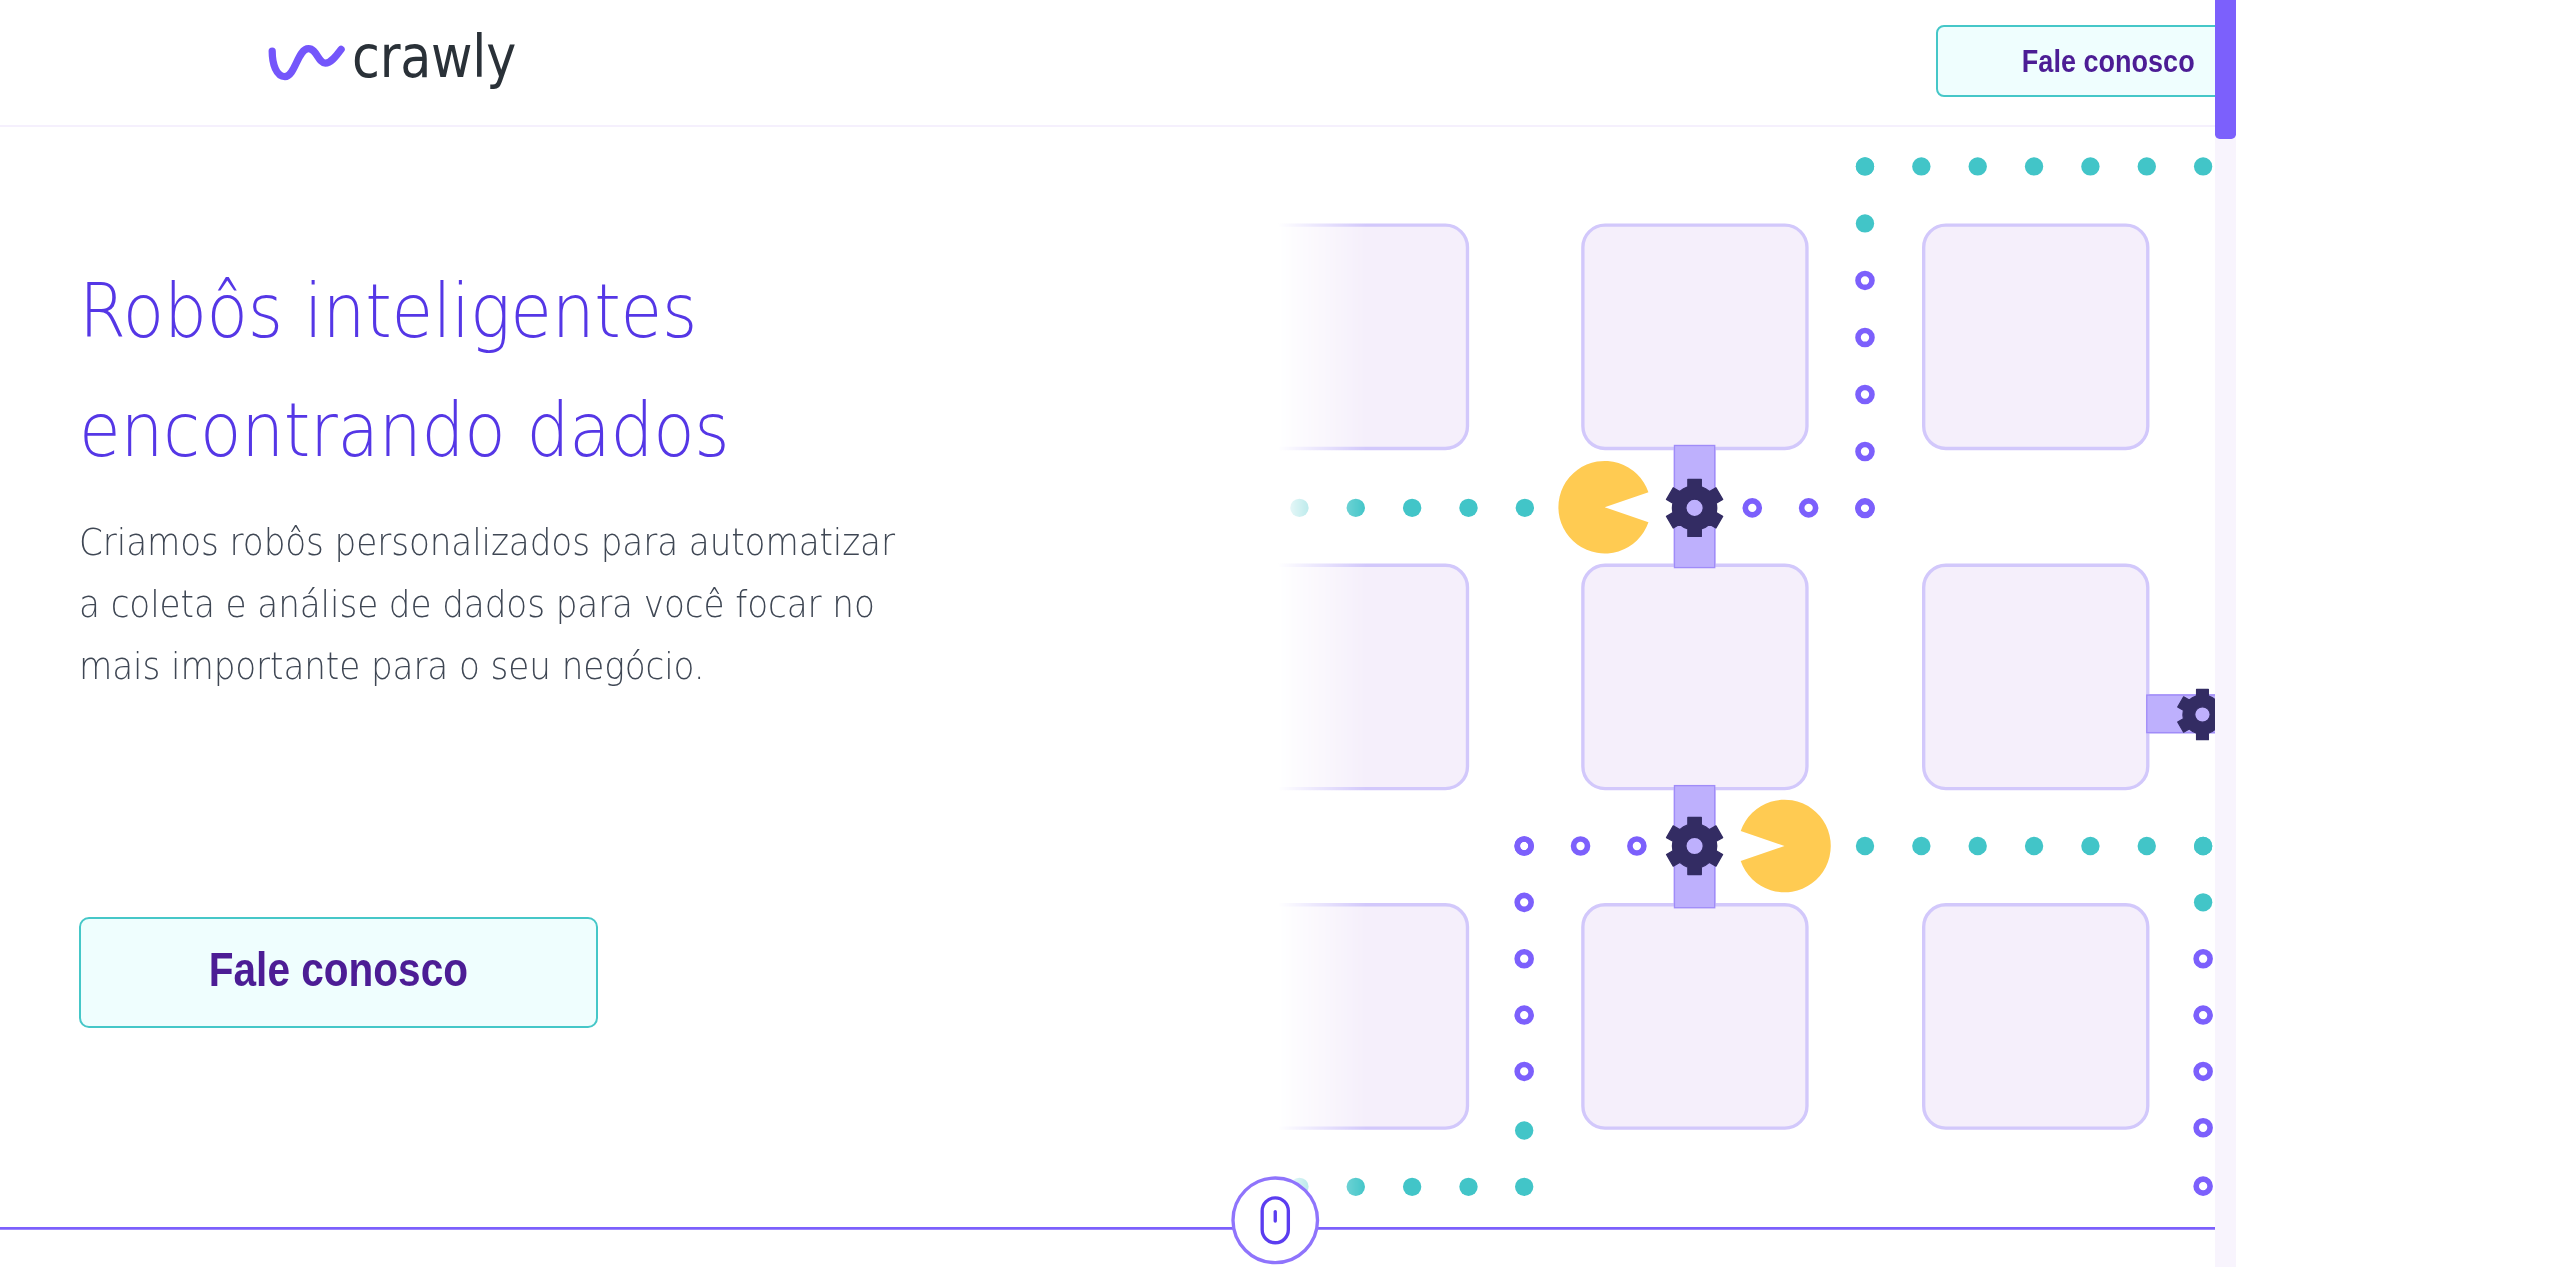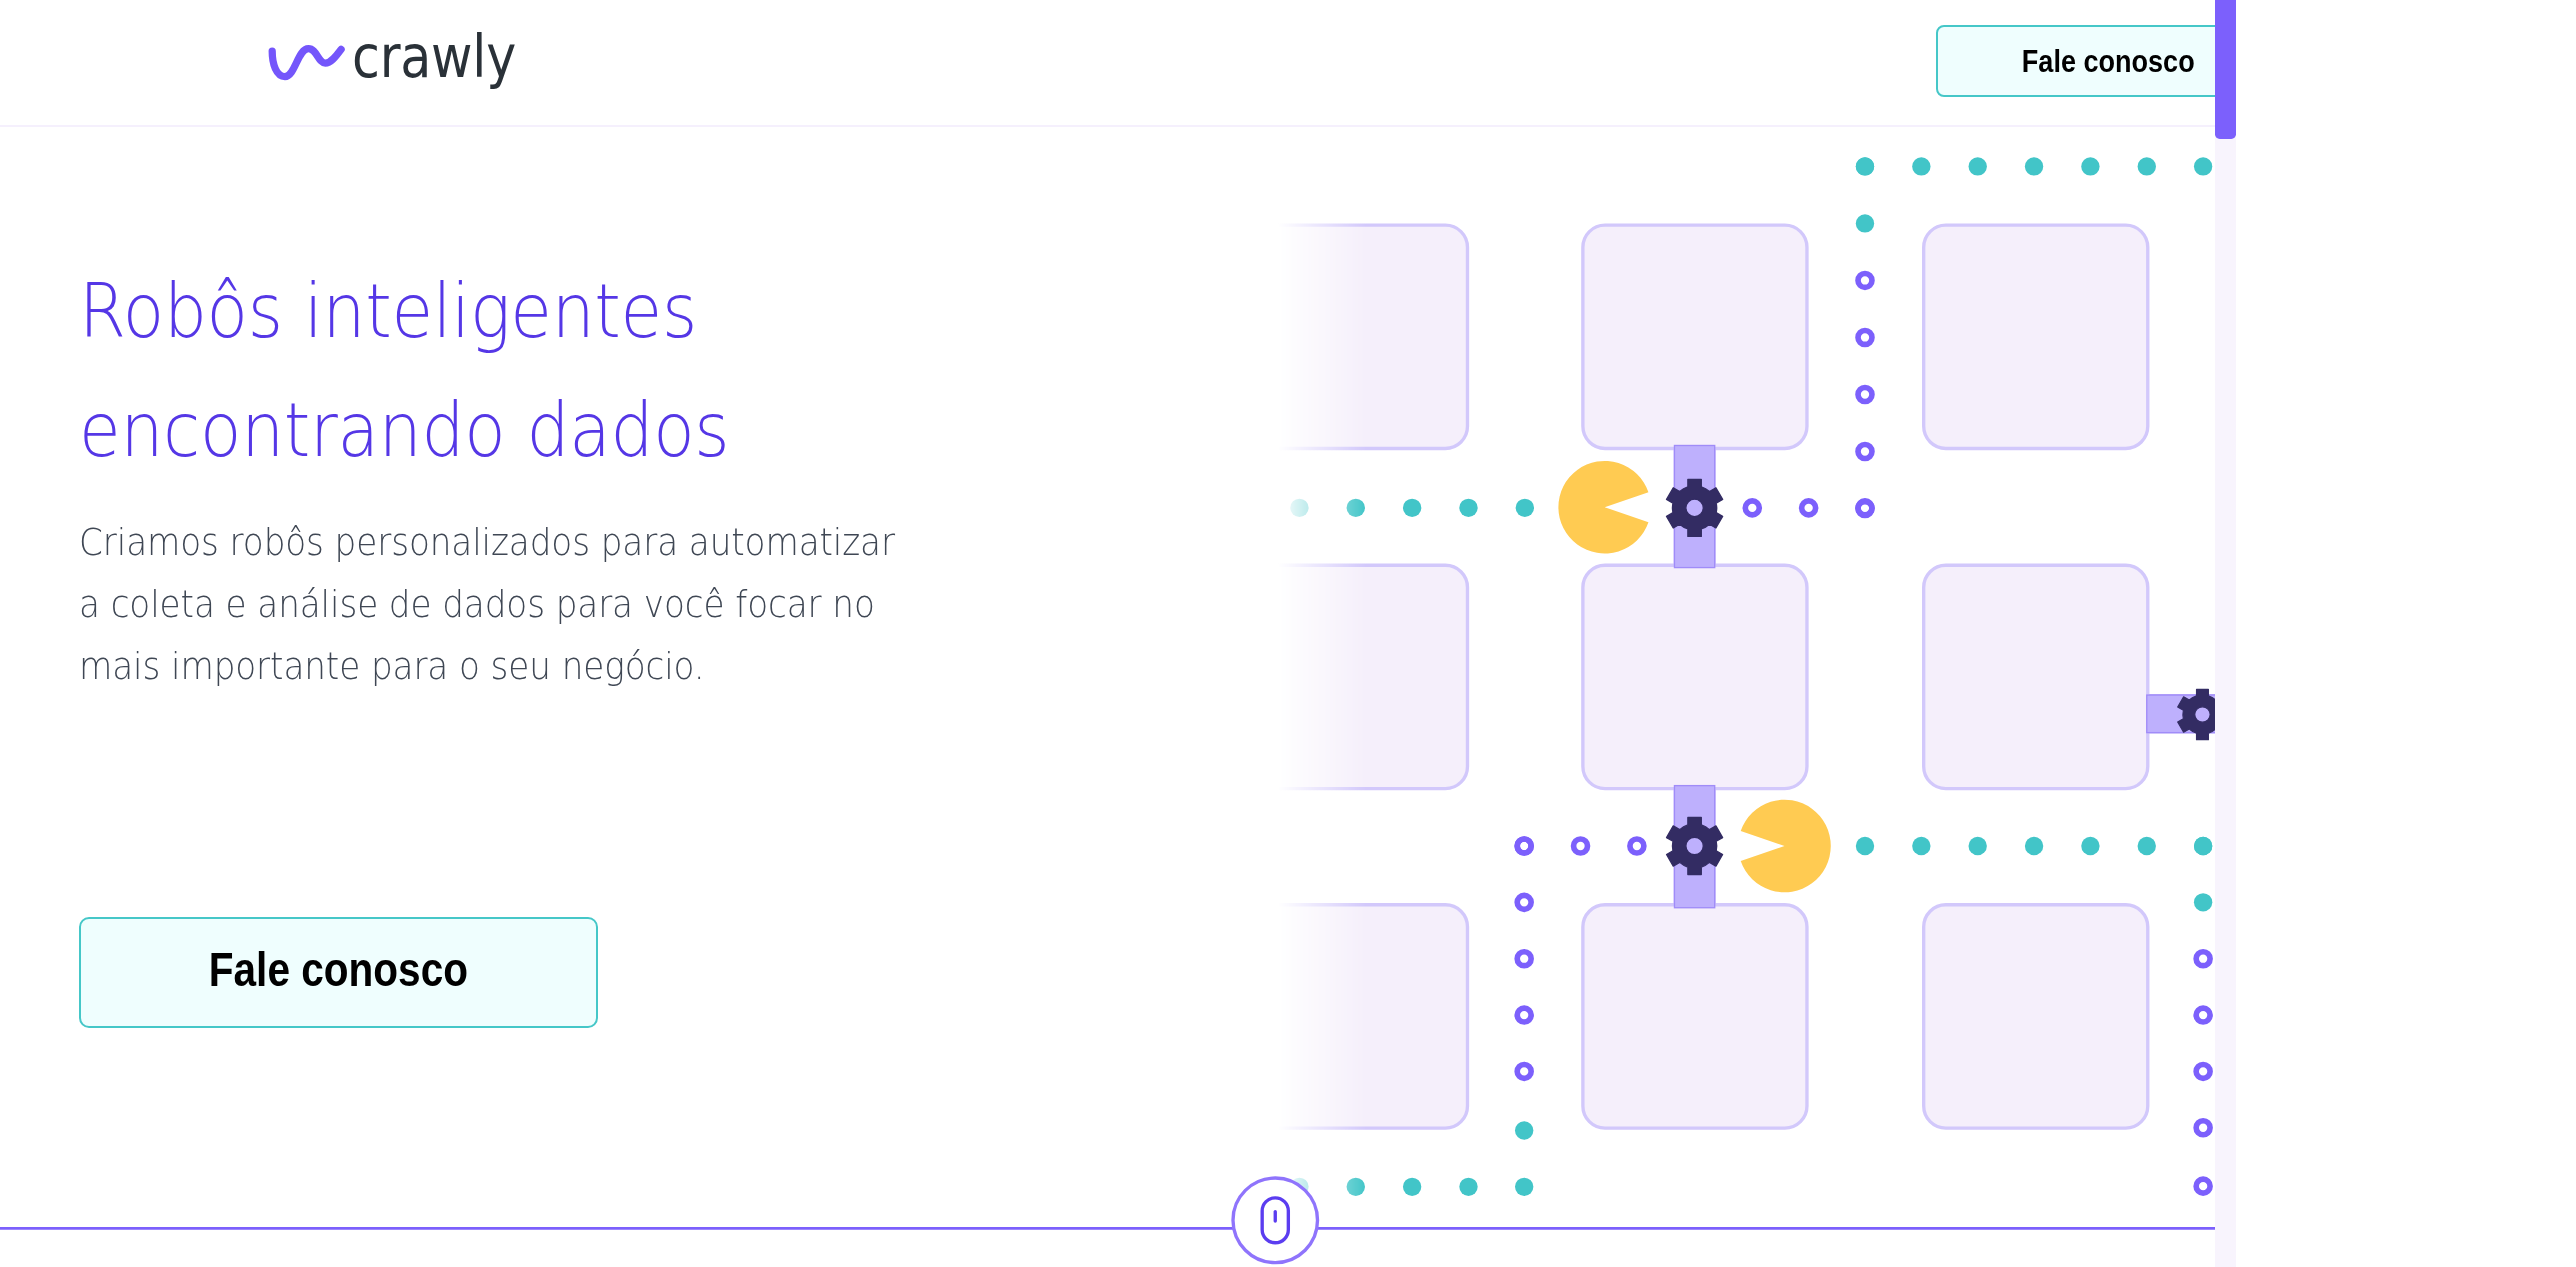--- a/index.html
+++ b/index.html
@@ -12,21 +12,21 @@
   .header{position:absolute;left:0;top:0;width:2555px;height:127px;
     border-bottom:2px solid #f5f0fd;background:#fff;z-index:40;}
   .logo{position:absolute;left:270px;top:27.5px;display:flex;align-items:flex-end;}
   .logo-mark{width:81px;height:39px;display:block;margin-bottom:1.3px;margin-left:-2px;}
   .logo-text{font-family:"DejaVu Sans",sans-serif;font-size:58px;line-height:58px;
     color:#2a3138;font-weight:400;letter-spacing:-0.3px;margin-left:2.7px;
     transform:scaleX(0.875);transform-origin:0 100%;}
 
   .btn{display:inline-flex;align-items:center;justify-content:center;
     border:2.3px solid #45c7c8;background:#effefe;
-    color:#000000;font-weight:700;cursor:pointer;overflow:hidden;}
+    color:#4c1d95;font-weight:700;cursor:pointer;overflow:hidden;}
   .btn span{display:inline-block;transform:scaleX(0.845);}
   .btn-cta span{position:relative;top:-3.4px;}
   .btn-header{position:absolute;left:1936px;top:25px;width:345px;height:72px;
     font-size:32px;border-radius:8px;letter-spacing:0px;}
 
   
   .copy{position:absolute;left:79px;top:0;width:939px;height:1268px;z-index:30;}
   h1.headline{position:absolute;left:0;top:252px;color:#5537e6;
     font-family:"DejaVu Sans",sans-serif;font-weight:300;
     font-size:74px;line-height:119px;letter-spacing:-0.3px;width:825px;

